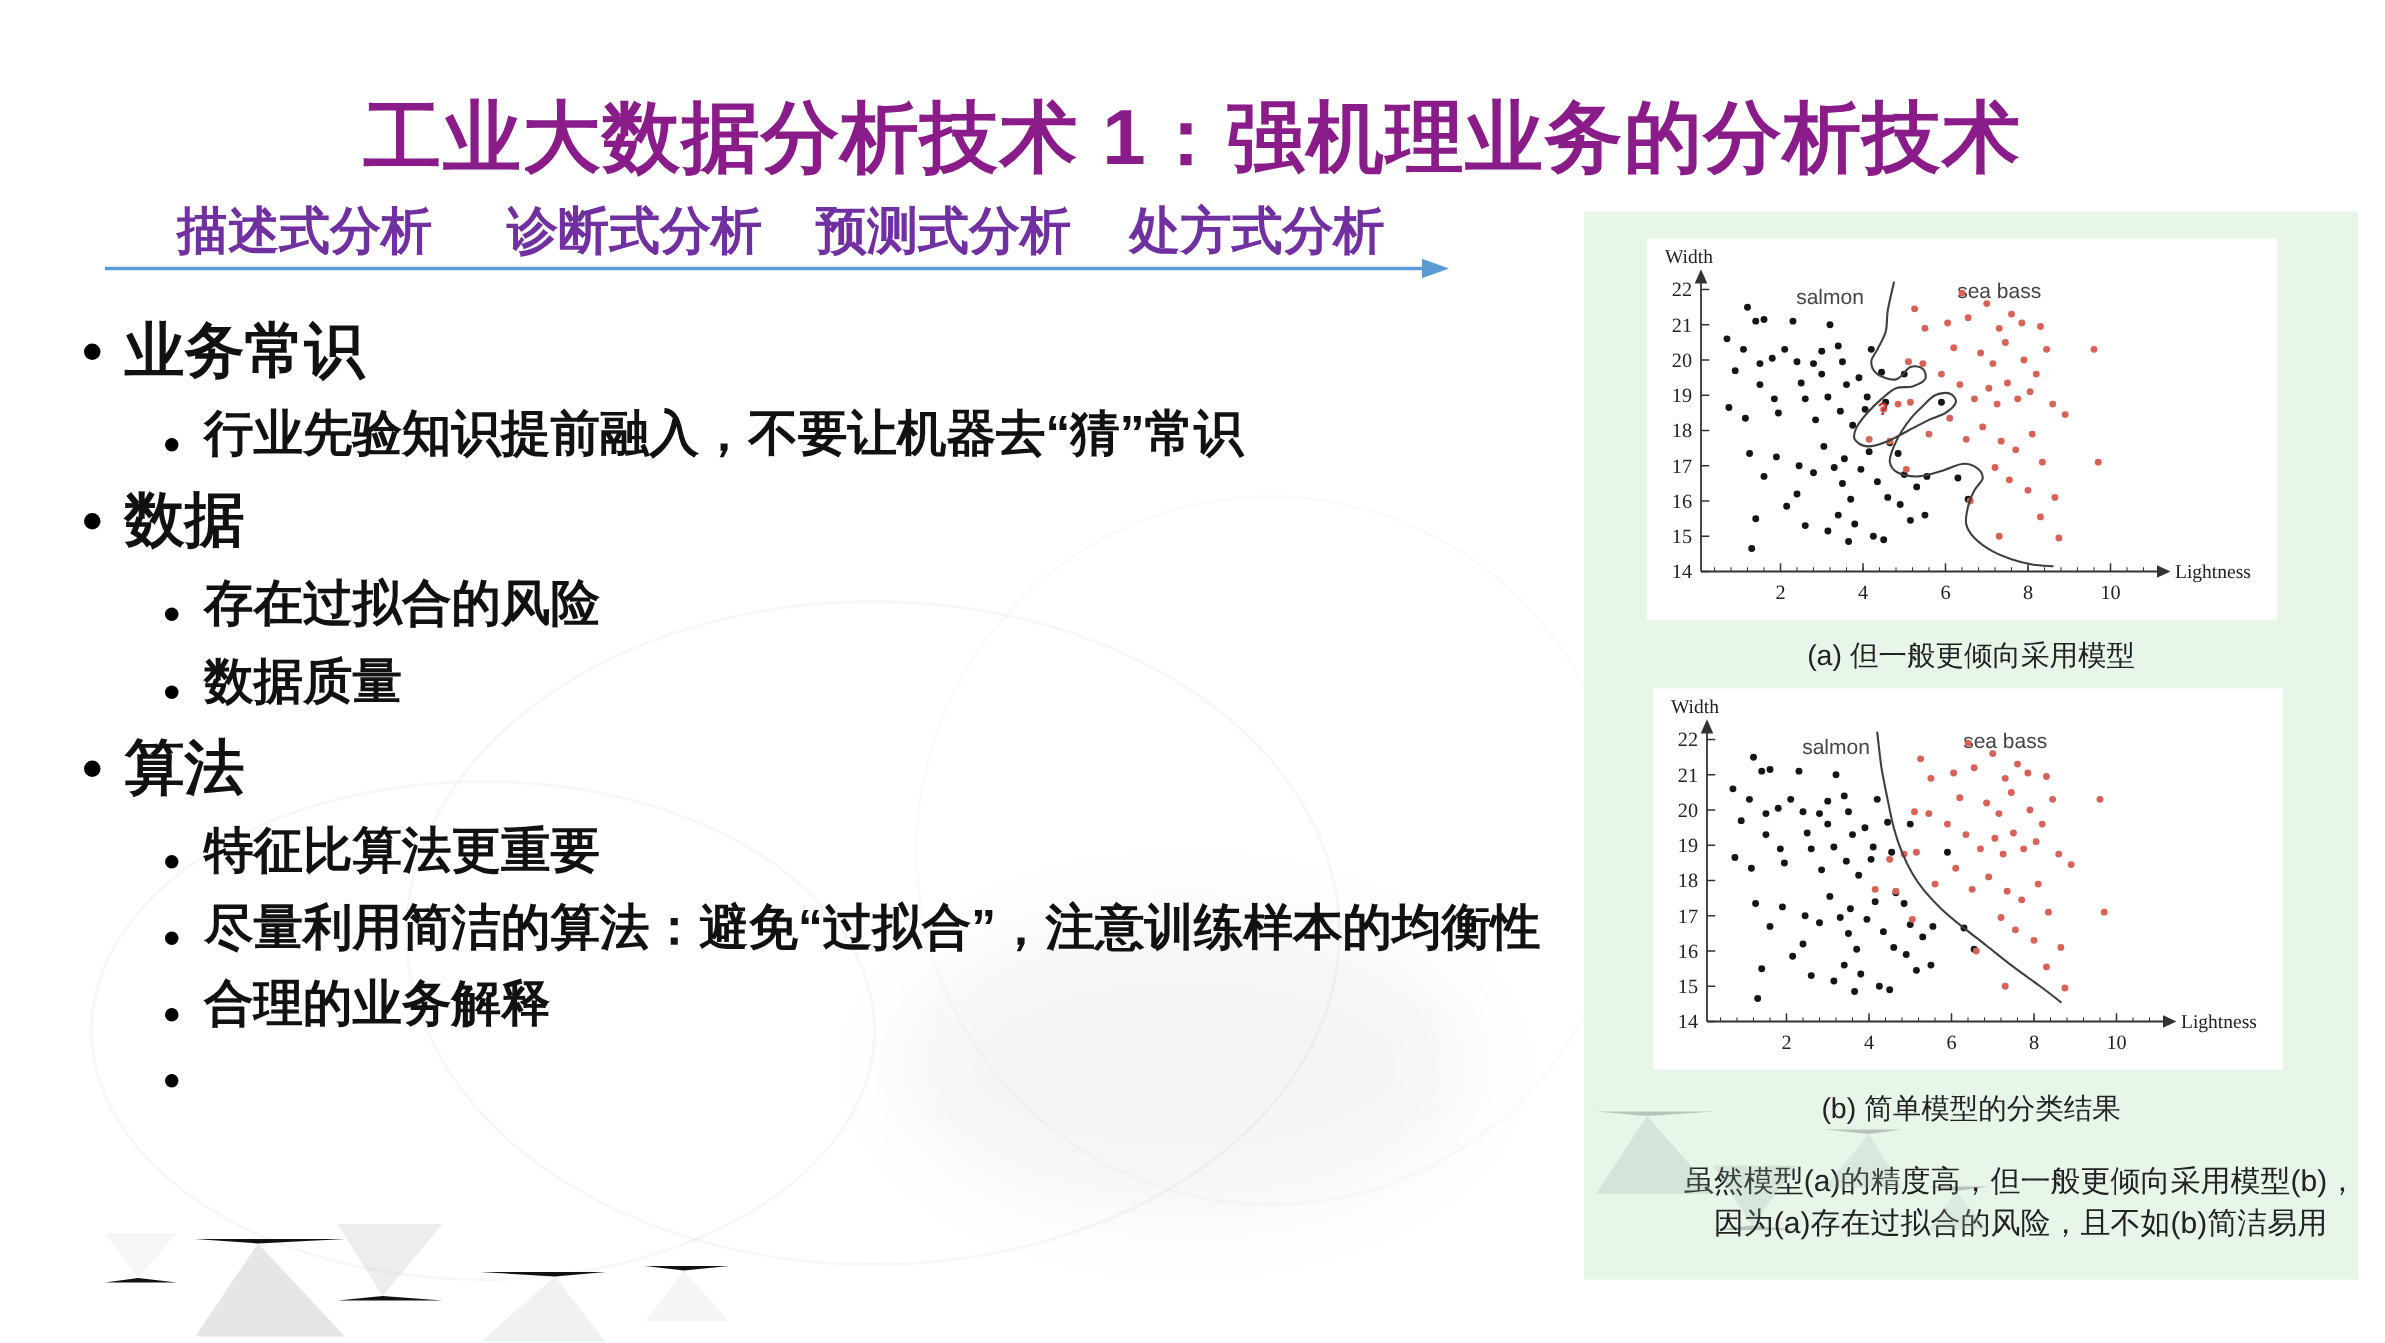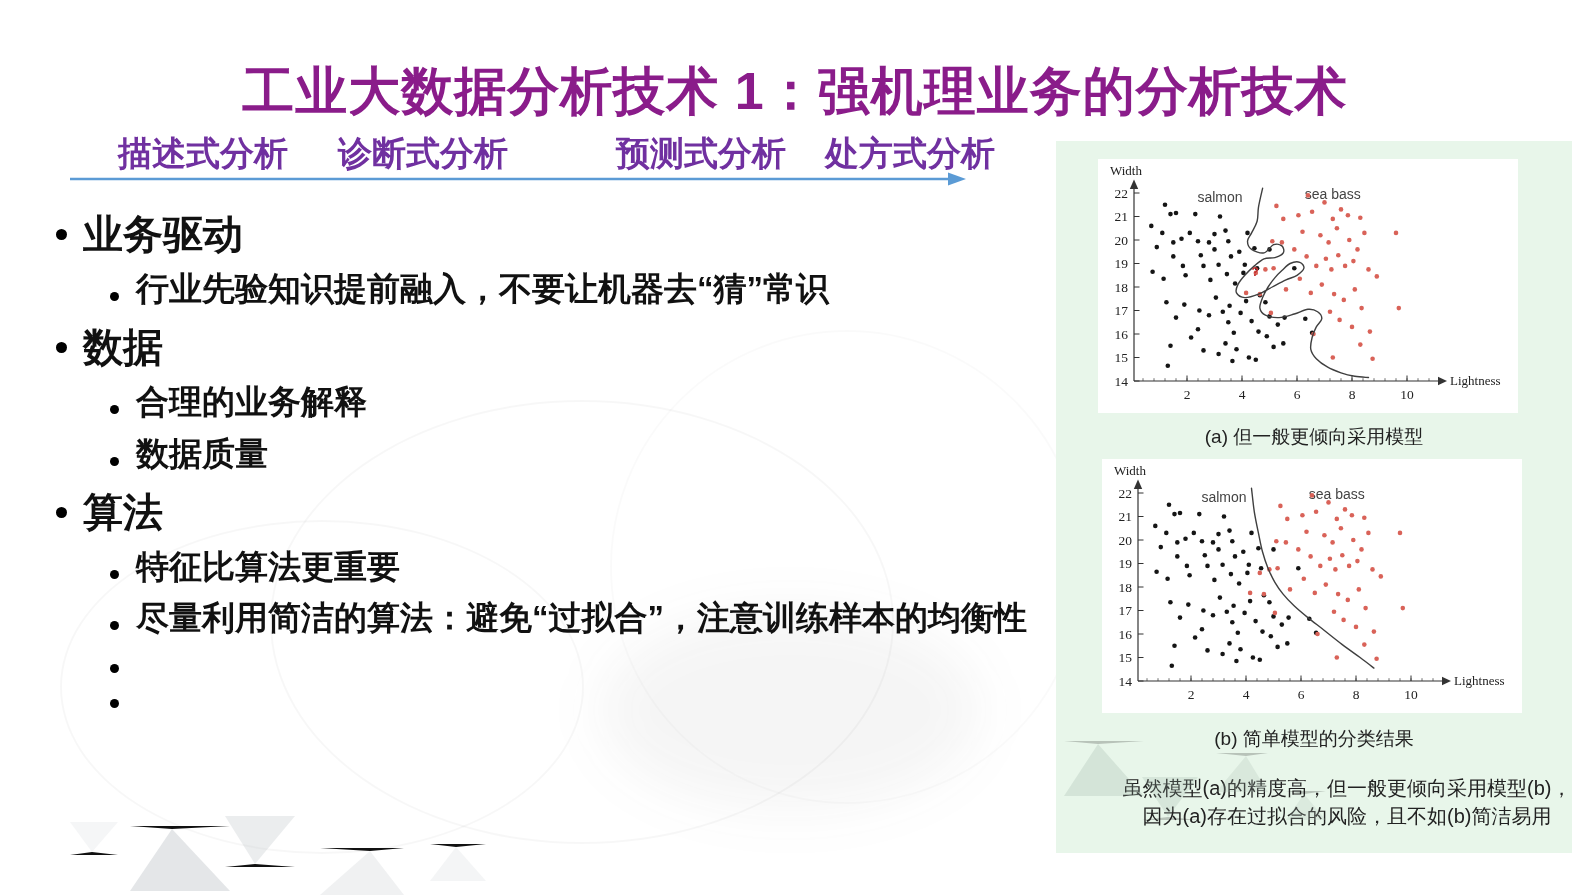--- a/index.html
+++ b/index.html
@@ -15,21 +15,21 @@
   .wm-tri{position:absolute;width:0;height:0;border-style:solid;}
   
   .title{
     position:absolute;top:22px;left:0;width:100%;text-align:center;
     font-size:52px;font-weight:700;letter-spacing:1px;color:var(--c-title,#8a1c8a);
   }
   
   .stages{position:absolute;top:131px;left:118px;display:flex;}
   .stage{font-size:34px;font-weight:700;color:var(--c-stage,#7030a0);white-space:nowrap;}
   .stage:nth-child(2){margin-left:50px;}
-  .stage:nth-child(3){margin-left:108px;}
+  .stage:nth-child(3){margin-left:36px;}
   .stage:nth-child(4){margin-left:39px;}
   .arrow-svg{position:absolute;left:68px;top:168px;color:var(--c-arrow,#5b9bd5);}
   
   .bullets{position:absolute;left:52px;top:196px;width:978px;}
   .l1{display:flex;align-items:flex-start;font-size:40px;line-height:1.2;margin-top:14px;font-weight:600;}
   .dot1{flex:0 0 11px;height:11px;border-radius:50%;background:#000;margin:19px 16px 0 4px;}
   .l2{display:flex;align-items:center;font-size:33px;line-height:1.22;margin-top:11px;padding-left:58px;font-weight:600;}
   .dot2{flex:0 0 9px;height:9px;border-radius:50%;background:#000;margin:15px 17px 0 0;}
   
   .panel{
@@ -69,52 +69,53 @@
   </div>
 
 <svg class="arrow-svg" width="902" height="22" viewBox="0 0 902 22">
   <line x1="2" y1="11" x2="882" y2="11" stroke="currentColor" stroke-width="2.4"></line>
   <polygon points="880,4.5 880,17.5 898,11" fill="currentColor"></polygon>
 </svg>
 
 <div class="bullets" id="bullets">
     <div class="l1">
       <span class="dot1"></span>
-      <span class="txt">业务驱动</span>
+      <span class="txt">业务常识</span>
     </div>
     <div class="l2">
       <span class="dot2"></span>
       <span class="txt">行业先验知识提前融入，不要让机器去“猜”常识</span>
     </div>
     <div class="l1">
       <span class="dot1"></span>
       <span class="txt">数据</span>
     </div>
     <div class="l2">
       <span class="dot2"></span>
-      <span class="txt">合理的业务解释</span>
+      <span class="txt">存在过拟合的风险</span>
     </div>
     <div class="l2">
       <span class="dot2"></span>
       <span class="txt">数据质量</span>
     </div>
     <div class="l1">
       <span class="dot1"></span>
       <span class="txt">算法</span>
     </div>
     <div class="l2">
       <span class="dot2"></span>
       <span class="txt">特征比算法更重要</span>
     </div>
     <div class="l2">
       <span class="dot2"></span>
       <span class="txt">尽量利用简洁的算法：避免“过拟合”，注意训练样本的均衡性</span>
     </div>
     <div class="l2">
       <span class="dot2"></span>
+      <span class="txt">合理的业务解释</span>
     </div>
     <div class="l2">
       <span class="dot2"></span>
     </div>
   </div>
 
 <aside class="panel">
   <div class="chartbox" id="box-a">
     <svg id="chart-a" width="420" height="254" viewBox="0 0 420 254">
         <line x1="45" y1="222" x2="45" y2="219.2" stroke="#333" stroke-width="0.7"></line>

